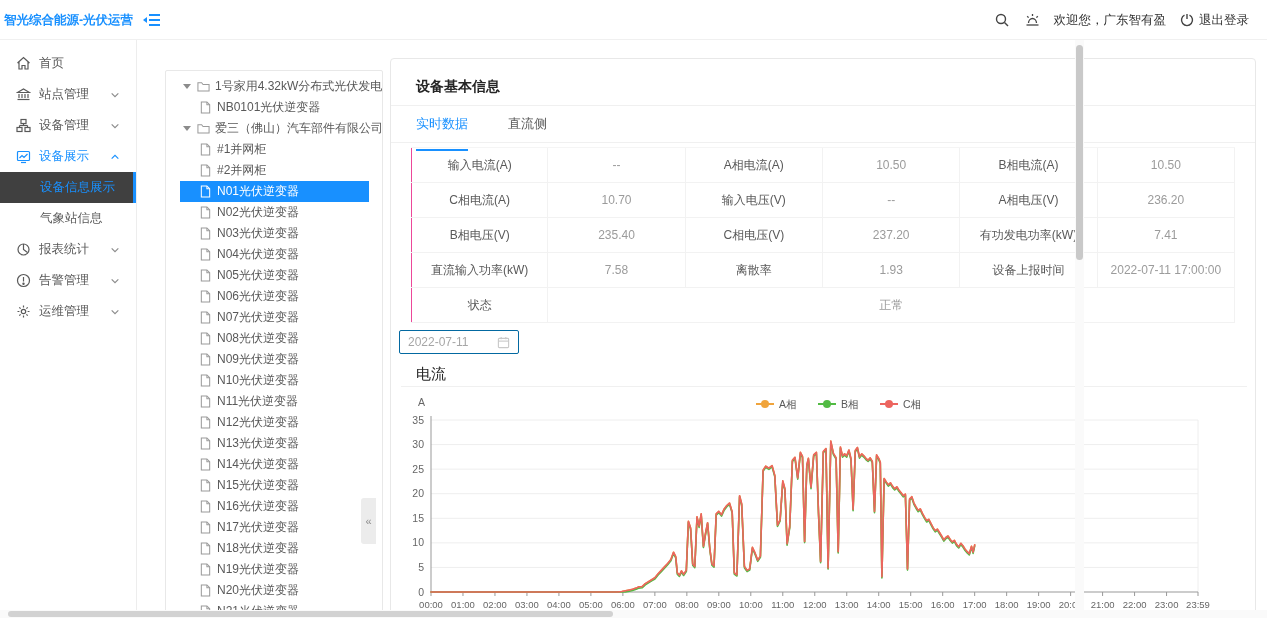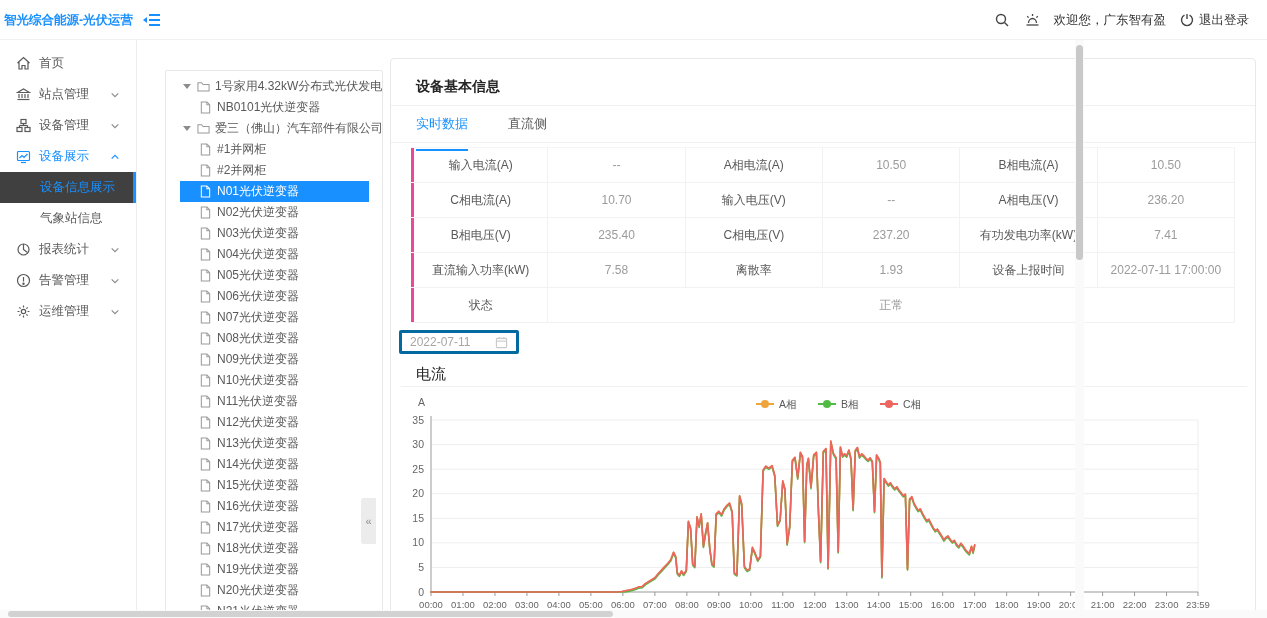--- a/index.html
+++ b/index.html
@@ -64,27 +64,27 @@
   #tabs { left:25px; top:56px; display:flex; gap:40px; }
   .tab { font-size:13px; color:#595959; padding-bottom:16px; cursor:pointer; }
   .tab.active { color:#1890ff; border-bottom:2px solid #1890ff; }
   #tabs-divider { left:0; top:83px; width:100%; height:1px; background:#f0f0f0; }
 
   
   #info-table { left:20px; top:88px; width:824px; border-top:1px solid #f5f5f5; }
   .itr { display:grid; grid-template-columns:repeat(6,1fr); border-bottom:1px solid #f2f2f2; }
   .itd { height:34px; line-height:34px; text-align:center; font-size:12px;
     border-right:1px solid #f2f2f2; overflow:hidden; white-space:nowrap; }
-  .itd:first-child { border-left:3px solid #ec4899; }
+  .itd:first-child { border-left:1px solid #ec4899; }
   .itd.lab { color:#595959; }
   .itd.val { color:#9b9b9b; }
   .itr.status-row { grid-template-columns:1fr 5fr; }
 
   
-  #date-input { left:8px; top:271px; width:120px; height:24px; border:3px solid #0369a1;
+  #date-input { left:8px; top:271px; width:120px; height:24px; border:1px solid #0369a1;
     border-radius:2px; display:flex; align-items:center; padding:0 8px; background:#fff; cursor:text; }
   #date-input .dval { flex:1; font-size:12px; color:#a6a6a6; }
 
   #chart-sec-title { left:25px; top:306px; font-size:15px; color:#262626; }
   #chart-divider { left:10px; top:327px; width:846px; height:1px; background:#f0f0f0; }
 
   #chart-wrap { left:8px; top:333px; width:852px; height:280px; }
 
   
   #vscroll-track { right:0; top:40px; width:9px; height:578px; background:#fafafa; z-index:7; }

